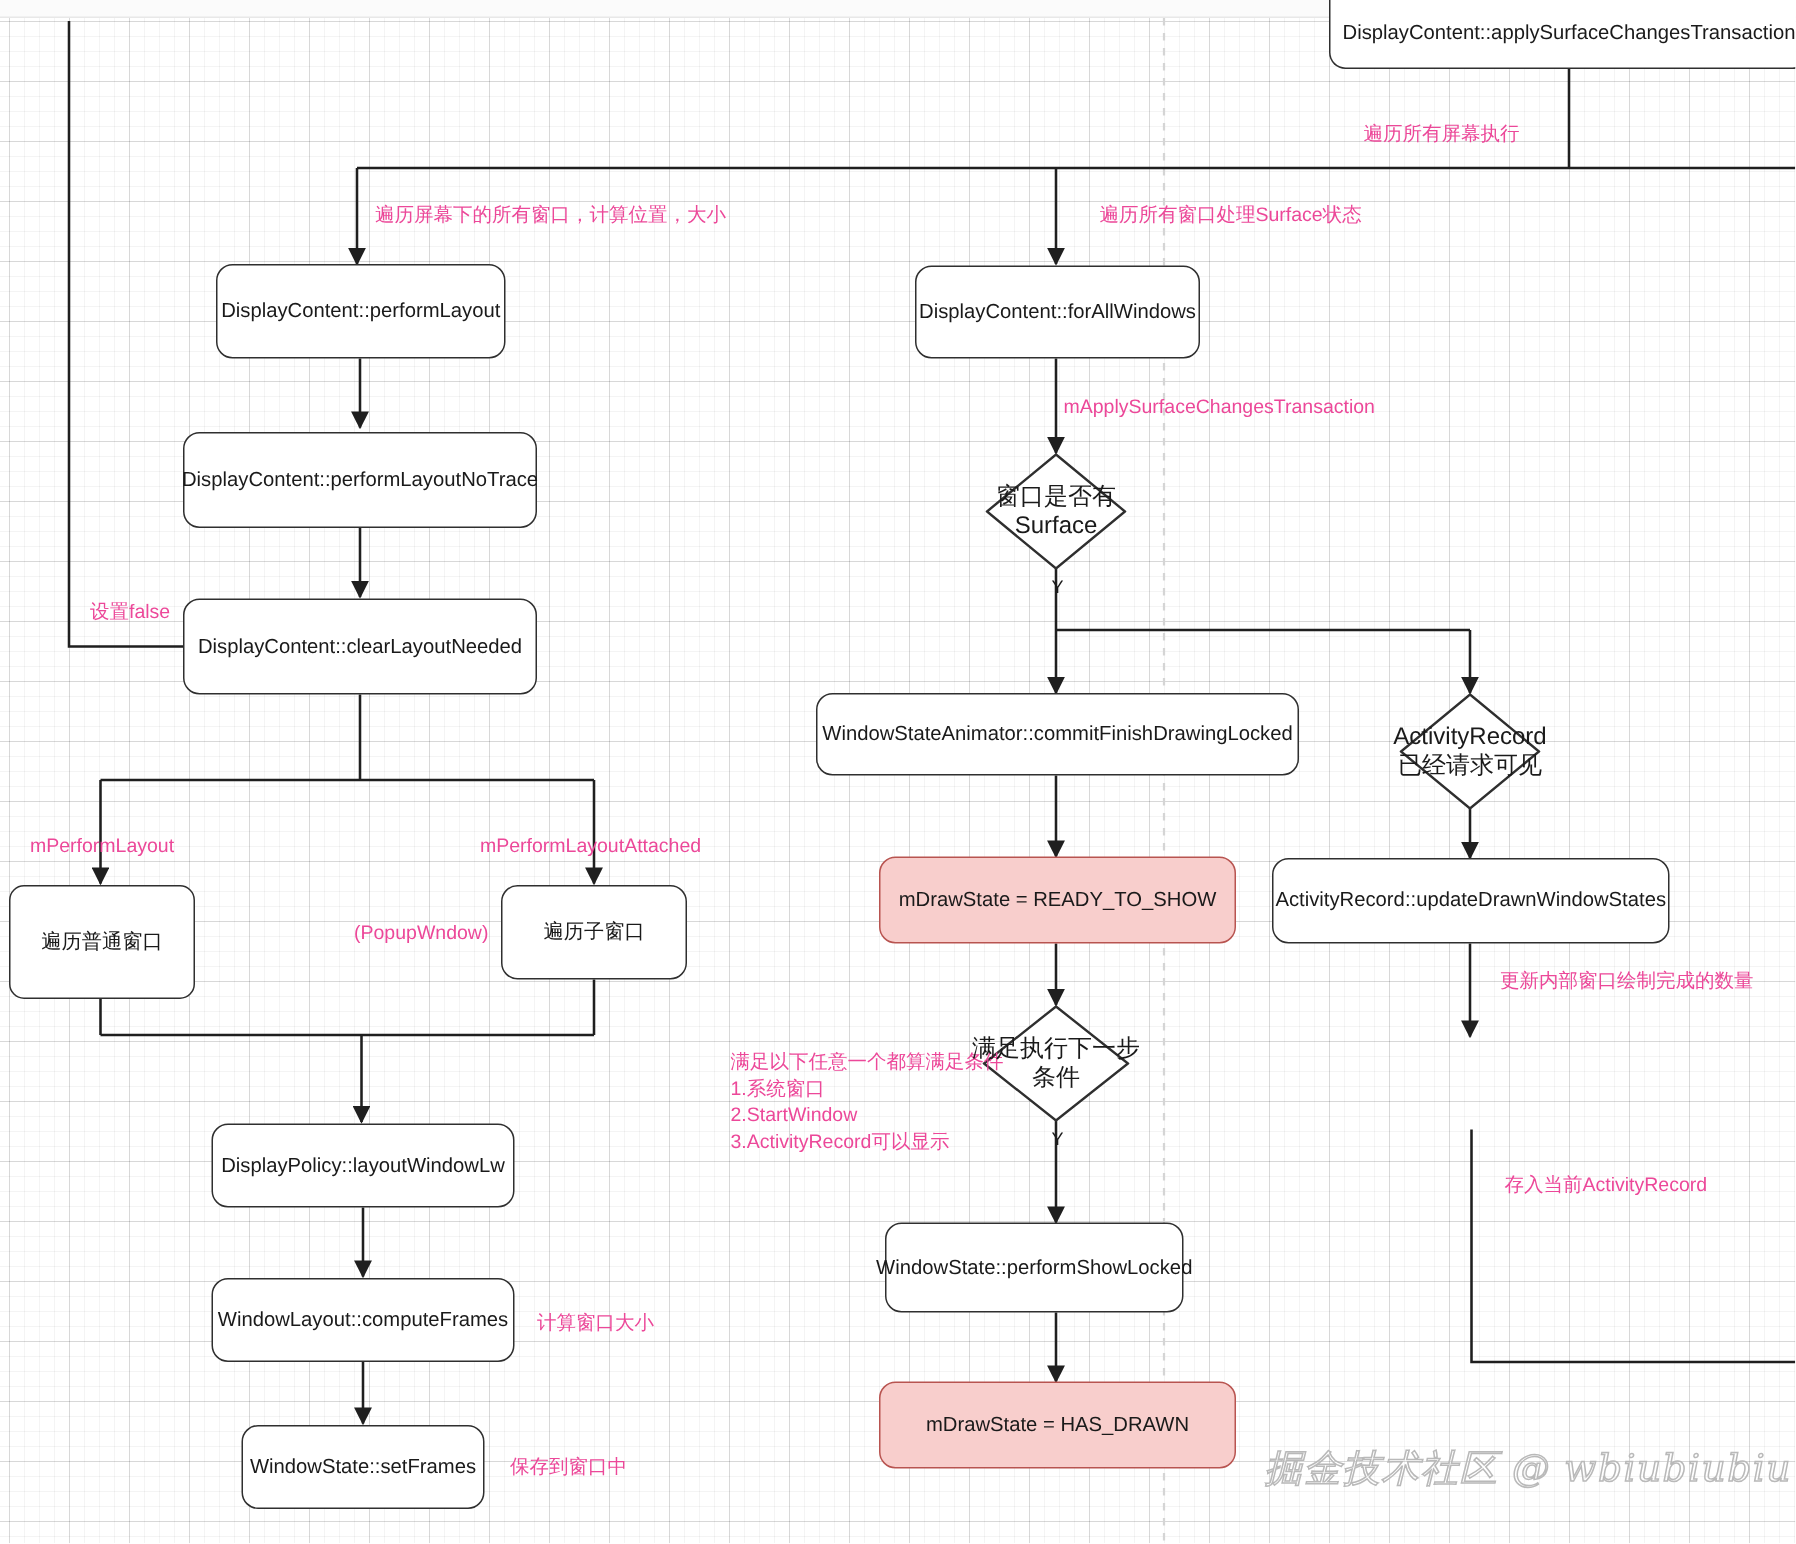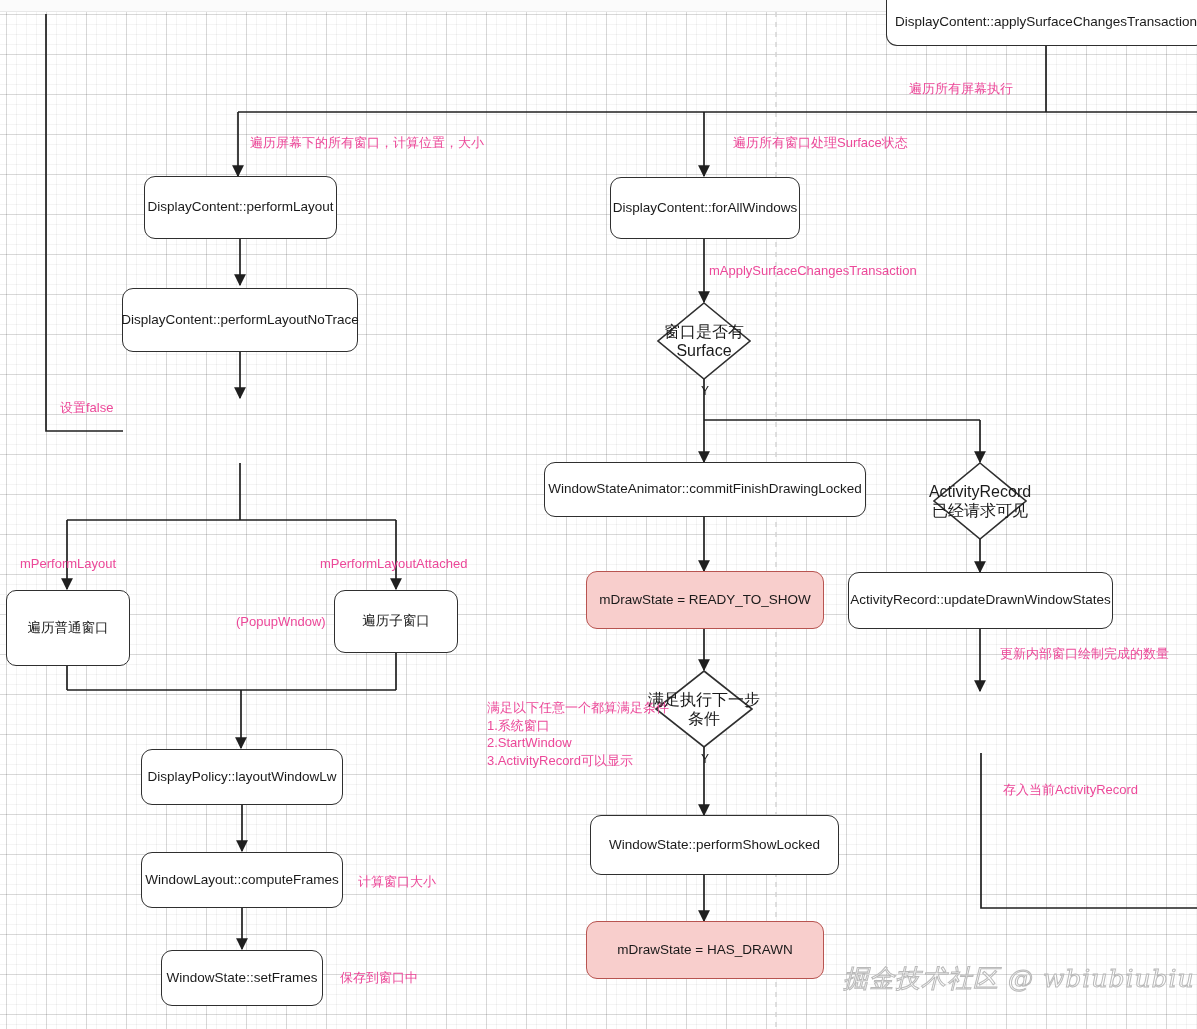--- a/index.html
+++ b/index.html
@@ -187,20 +187,23 @@
   </div>
 
   <div class="node" style="left:144px; top:176px; width:193px; height:63px;">
     <span>DisplayContent::performLayout</span>
   </div>
 
   <div class="node" style="left:122px; top:288px; width:236px; height:64px;">
     <span>DisplayContent::performLayoutNoTrace</span>
   </div>
 
+  <div class="node" style="left:122px; top:399px; width:236px; height:64px;">
+    <span>DisplayContent::clearLayoutNeeded</span>
+  </div>
 
   <div class="node" style="left:6px; top:590px; width:124px; height:76px;border-radius:10px;">
     <span>遍历普通窗口</span>
   </div>
 
   <div class="node" style="left:334px; top:590px; width:124px; height:63px;">
     <span>遍历子窗口</span>
   </div>
 
   <div class="node" style="left:141px; top:749px; width:202px; height:56px;">
@@ -220,21 +223,21 @@
   </div>
 
   <div class="node" style="left:544px; top:462px; width:322px; height:55px;">
     <span>WindowStateAnimator::commitFinishDrawingLocked</span>
   </div>
 
   <div class="node pink" style="left:586px; top:571px; width:238px; height:58px;">
     <span>mDrawState = READY_TO_SHOW</span>
   </div>
 
-  <div class="node" style="left:590px; top:815px; width:249px; height:60px;">
+  <div class="node" style="left:590px; top:815px; width:199px; height:60px;">
     <span>WindowState::performShowLocked</span>
   </div>
 
   <div class="node pink" style="left:586px; top:921px; width:238px; height:58px;">
     <span>mDrawState = HAS_DRAWN</span>
   </div>
 
   <div class="node" style="left:848px; top:572px; width:265px; height:57px;">
     <span>ActivityRecord::updateDrawnWindowStates</span>
   </div>

